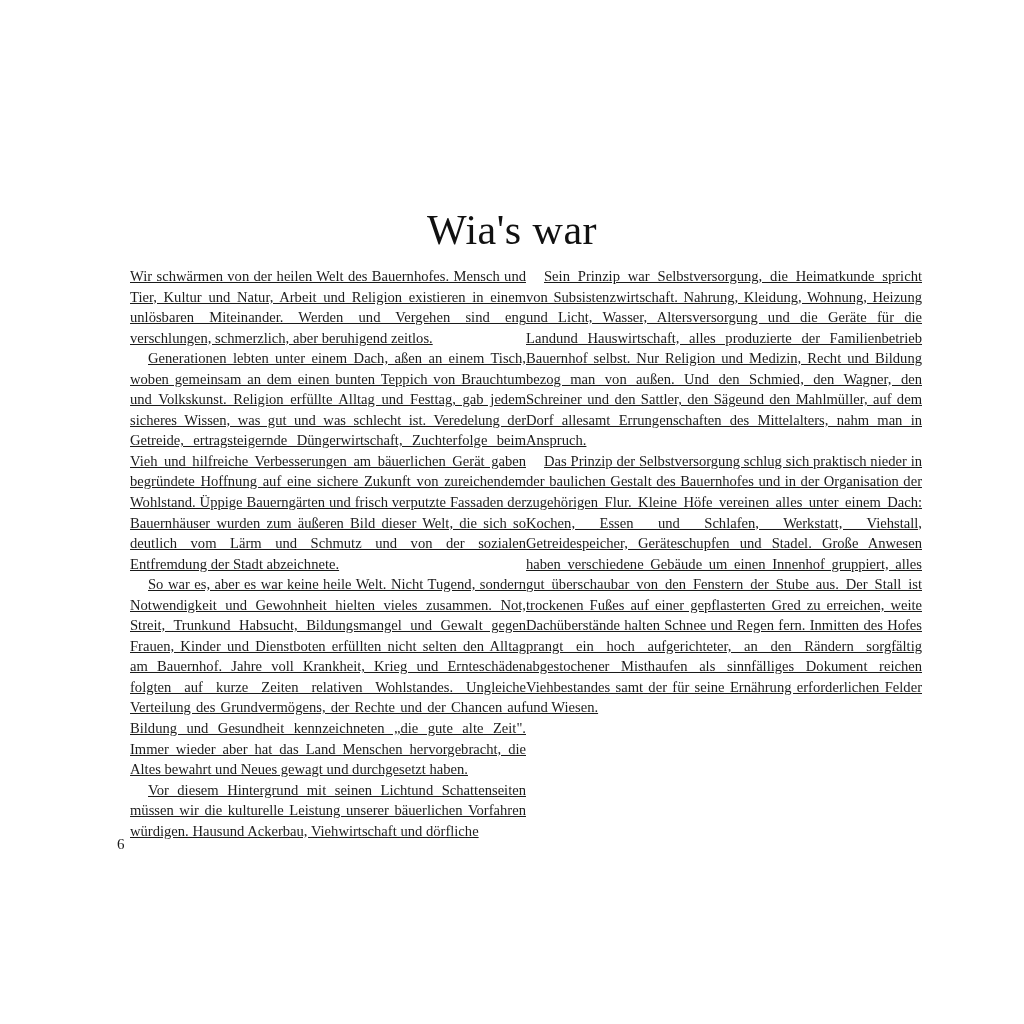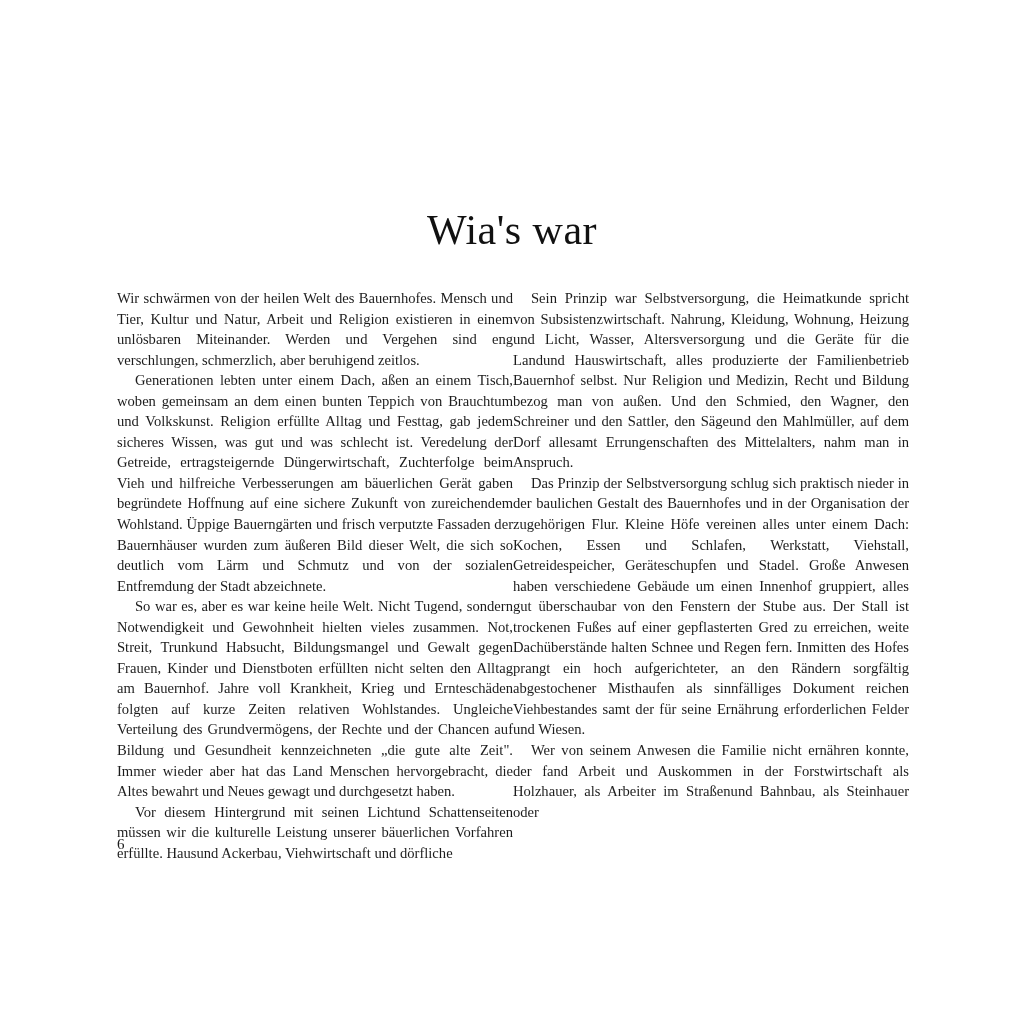--- a/index.html
+++ b/index.html
@@ -27,25 +27,26 @@
     width: 1024px;
     text-align: center;
     font-family: "Liberation Serif", serif;
     font-size: 42px;
     font-weight: 400;
     letter-spacing: 0.5px;
     color: #111111;
   }
   .columns {
     position: absolute;
-    top: 288px;
+    top: 266px;
     left: 117px;
     width: 818px;
     display: flex;
-    justify-content: flex-start;
+    justify-content: center;
+    text-decoration: underline;
   }
   .column {
     width: 396px;
   }
   .column p {
     margin: 0;
     font-family: "Liberation Serif", serif;
     font-size: 14.6px;
     line-height: 20.55px;
     text-align: justify;
@@ -71,26 +72,25 @@
 <div class="page">
 
   <h1 class="title">Wia's war</h1>
 
   <div class="columns">
 
     <div class="column">
       <p>Wir schwärmen von der heilen Welt des Bauernhofes. Mensch und Tier, Kultur und Natur, Arbeit und Religion existieren in einem unlösbaren Miteinander. Werden und Vergehen sind eng verschlungen, schmerzlich, aber beruhigend zeitlos.</p>
       <p class="indent">Generationen lebten unter einem Dach, aßen an einem Tisch, woben gemeinsam an dem einen bunten Teppich von Brauchtum und Volkskunst. Religion erfüllte Alltag und Festtag, gab jedem sicheres Wissen, was gut und was schlecht ist. Veredelung der Getreide, ertragsteigernde Düngerwirtschaft, Zuchterfolge beim Vieh und hilfreiche Verbesserungen am bäuerlichen Gerät gaben begründete Hoffnung auf eine sichere Zukunft von zureichendem Wohlstand. Üppige Bauerngärten und frisch verputzte Fassaden der Bauernhäuser wurden zum äußeren Bild dieser Welt, die sich so deutlich vom Lärm und Schmutz und von der sozialen Entfremdung der Stadt abzeichnete.</p>
       <p class="indent">So war es, aber es war keine heile Welt. Nicht Tugend, sondern Notwendigkeit und Gewohnheit hielten vieles zusammen. Not, Streit, Trunkund Habsucht, Bildungsmangel und Gewalt gegen Frauen, Kinder und Dienstboten erfüllten nicht selten den Alltag am Bauernhof. Jahre voll Krankheit, Krieg und Ernteschäden folgten auf kurze Zeiten relativen Wohlstandes. Ungleiche Verteilung des Grundvermögens, der Rechte und der Chancen auf Bildung und Gesundheit kennzeichneten „die gute alte Zeit". Immer wieder aber hat das Land Menschen hervorgebracht, die Altes bewahrt und Neues gewagt und durchgesetzt haben.</p>
-      <p class="indent">Vor diesem Hintergrund mit seinen Lichtund Schattenseiten müssen wir die kulturelle Leistung unserer bäuerlichen Vorfahren erfüllte. Hausund Ackerbau, Viehwirtschaft und dörfliche</p>
+      <p class="indent">Vor diesem Hintergrund mit seinen Lichtund Schattenseiten müssen wir die kulturelle Leistung unserer bäuerlichen Vorfahren würdigen. Hausund Ackerbau, Viehwirtschaft und dörfliche</p>
     </div>
 
     <div class="column">
       <p class="indent">Sein Prinzip war Selbstversorgung, die Heimatkunde spricht von Subsistenzwirtschaft. Nahrung, Kleidung, Wohnung, Heizung und Licht, Wasser, Altersversorgung und die Geräte für die Landund Hauswirtschaft, alles produzierte der Familienbetrieb Bauernhof selbst. Nur Religion und Medizin, Recht und Bildung bezog man von außen. Und den Schmied, den Wagner, den Schreiner und den Sattler, den Sägeund den Mahlmüller, auf dem Dorf allesamt Errungenschaften des Mittelalters, nahm man in Anspruch.</p>
       <p class="indent">Das Prinzip der Selbstversorgung schlug sich praktisch nieder in der baulichen Gestalt des Bauernhofes und in der Organisation der zugehörigen Flur. Kleine Höfe vereinen alles unter einem Dach: Kochen, Essen und Schlafen, Werkstatt, Viehstall, Getreidespeicher, Geräteschupfen und Stadel. Große Anwesen haben verschiedene Gebäude um einen Innenhof gruppiert, alles gut überschaubar von den Fenstern der Stube aus. Der Stall ist trockenen Fußes auf einer gepflasterten Gred zu erreichen, weite Dachüberstände halten Schnee und Regen fern. Inmitten des Hofes prangt ein hoch aufgerichteter, an den Rändern sorgfältig abgestochener Misthaufen als sinnfälliges Dokument reichen Viehbestandes samt der für seine Ernährung erforderlichen Felder und Wiesen.</p>
-      <p class="indent">Wer von seinem Anwesen die Familie nicht ernähren konnte, der fand Arbeit und Auskommen in der Forstwirtschaft als Holzhauer, als Arbeiter im Straßenund Bahnbau, als Steinhauer oder</p>
     </div>
 
   </div>
 
   <div class="folio">6</div>
 
 </div>
 
 </body></html>

